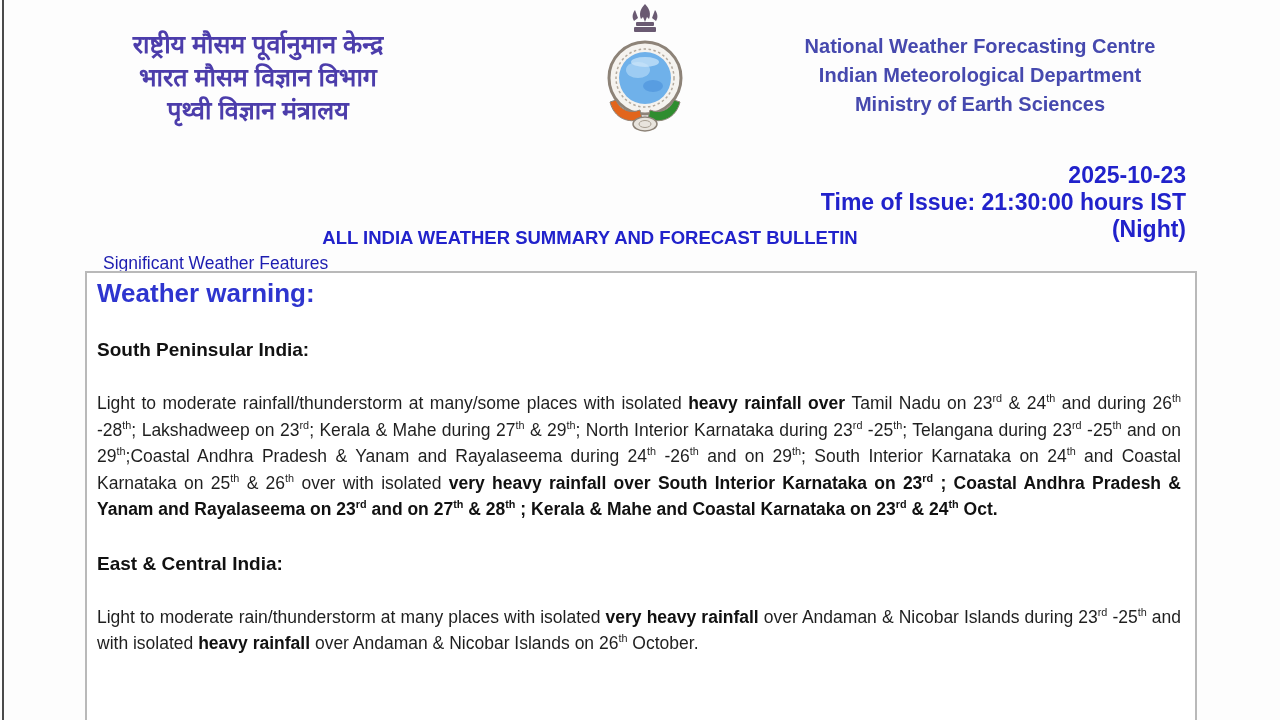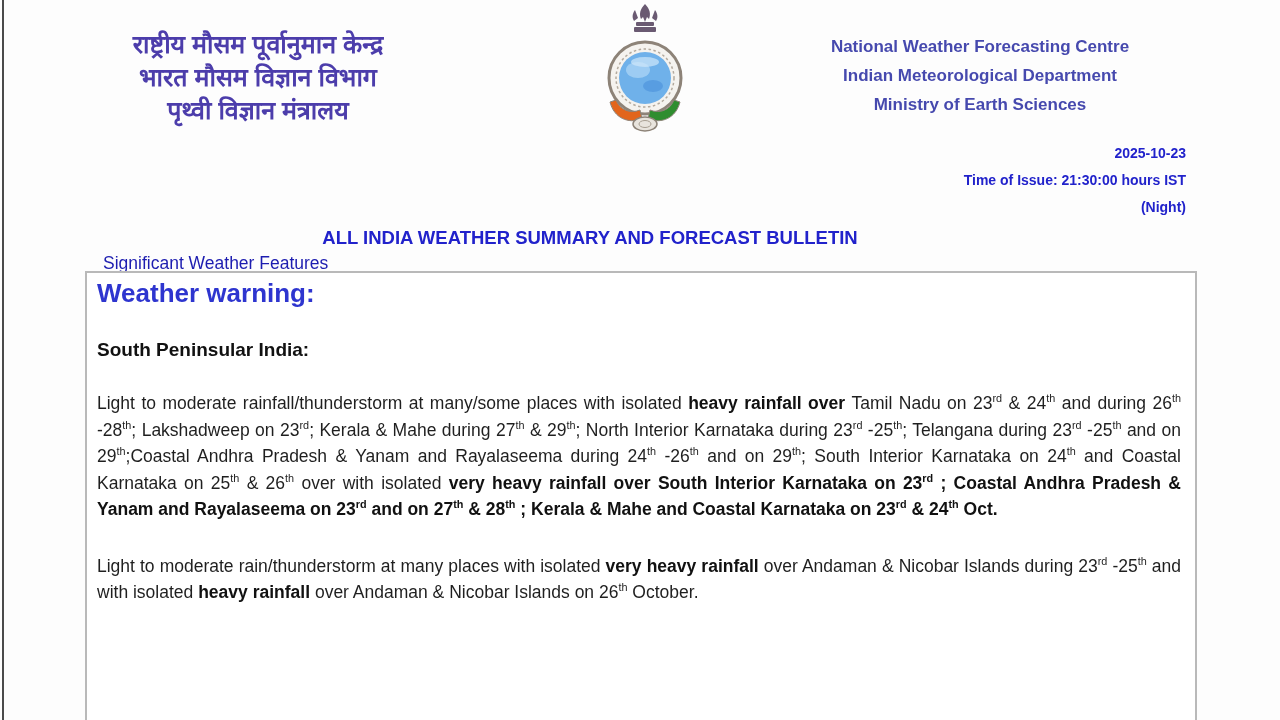--- a/index.html
+++ b/index.html
@@ -20,27 +20,27 @@
     text-align:center;font-weight:bold;
     font-size:25px;line-height:33px;
     color:var(--header-hindi,#4c3dab);
   }
   .logo{
     position:absolute;left:598px;top:2px;width:94px;height:140px;
   }
   .eng{
     position:absolute;left:766px;top:32px;width:428px;
     text-align:center;font-weight:bold;
-    font-size:17px;line-height:29px;
+    font-size:20px;line-height:29px;
     color:var(--header-english,#4649ae);
   }
   .issue{
-    position:absolute;right:94px;top:140px;
+    position:absolute;right:94px;top:162px;
     text-align:right;font-weight:bold;
-    font-size:14px;line-height:27px;
+    font-size:23px;line-height:27px;
     color:var(--issue-blue,#2122cb);
   }
   .title{
     position:absolute;left:0;top:227px;width:1180px;
     text-align:center;font-weight:bold;font-size:18.5px;
     color:var(--title-blue,#2122cb);
   }
   .sig{
     position:absolute;left:103px;top:253px;
     font-weight:normal;font-size:17.5px;
@@ -127,17 +127,18 @@
 
   <div class="title">ALL INDIA WEATHER SUMMARY AND FORECAST BULLETIN</div>
 
   <div class="sig">Significant Weather Features</div>
 
   <div class="box">
     <div class="warn-h">Weather warning:</div>
     <div class="sections" id="sections">
         <h3>South Peninsular India:</h3>
         <p><span>Light to moderate rainfall/thunderstorm at many/some places with isolated </span><b>heavy rainfall over </b><span>Tamil Nadu on 23<sup>rd</sup> &amp; 24<sup>th</sup> and during 26<sup>th</sup> -28<sup>th</sup>; Lakshadweep on 23<sup>rd</sup>; Kerala &amp; Mahe during 27<sup>th</sup> &amp; 29<sup>th</sup>; North Interior Karnataka during 23<sup>rd</sup> -25<sup>th</sup>; Telangana during 23<sup>rd</sup> -25<sup>th</sup> and on 29<sup>th</sup>;Coastal Andhra Pradesh &amp; Yanam and Rayalaseema during 24<sup>th</sup> -26<sup>th</sup> and on 29<sup>th</sup>; South Interior Karnataka on 24<sup>th</sup> and Coastal Karnataka on 25<sup>th</sup> &amp; 26<sup>th</sup> over with isolated </span><b>very heavy rainfall over South Interior Karnataka on 23<sup>rd</sup> ; Coastal Andhra Pradesh &amp; Yanam and Rayalaseema on 23<sup>rd</sup> and on 27<sup>th</sup> &amp; 28<sup>th</sup> ; Kerala &amp; Mahe and Coastal Karnataka on 23<sup>rd</sup> &amp; 24<sup>th</sup> Oct.</b></p>
+        <h3>East &amp; Central India:</h3>
         <p><span>Light to moderate rain/thunderstorm at many places with isolated </span><b>very heavy rainfall</b><span> over Andaman &amp; Nicobar Islands during 23<sup>rd</sup> -25<sup>th</sup> and with isolated </span><b>heavy rainfall</b><span> over Andaman &amp; Nicobar Islands on 26<sup>th</sup>  October.</span></p>
       </div>
   </div>
 
 </div>
 
 </body></html>

